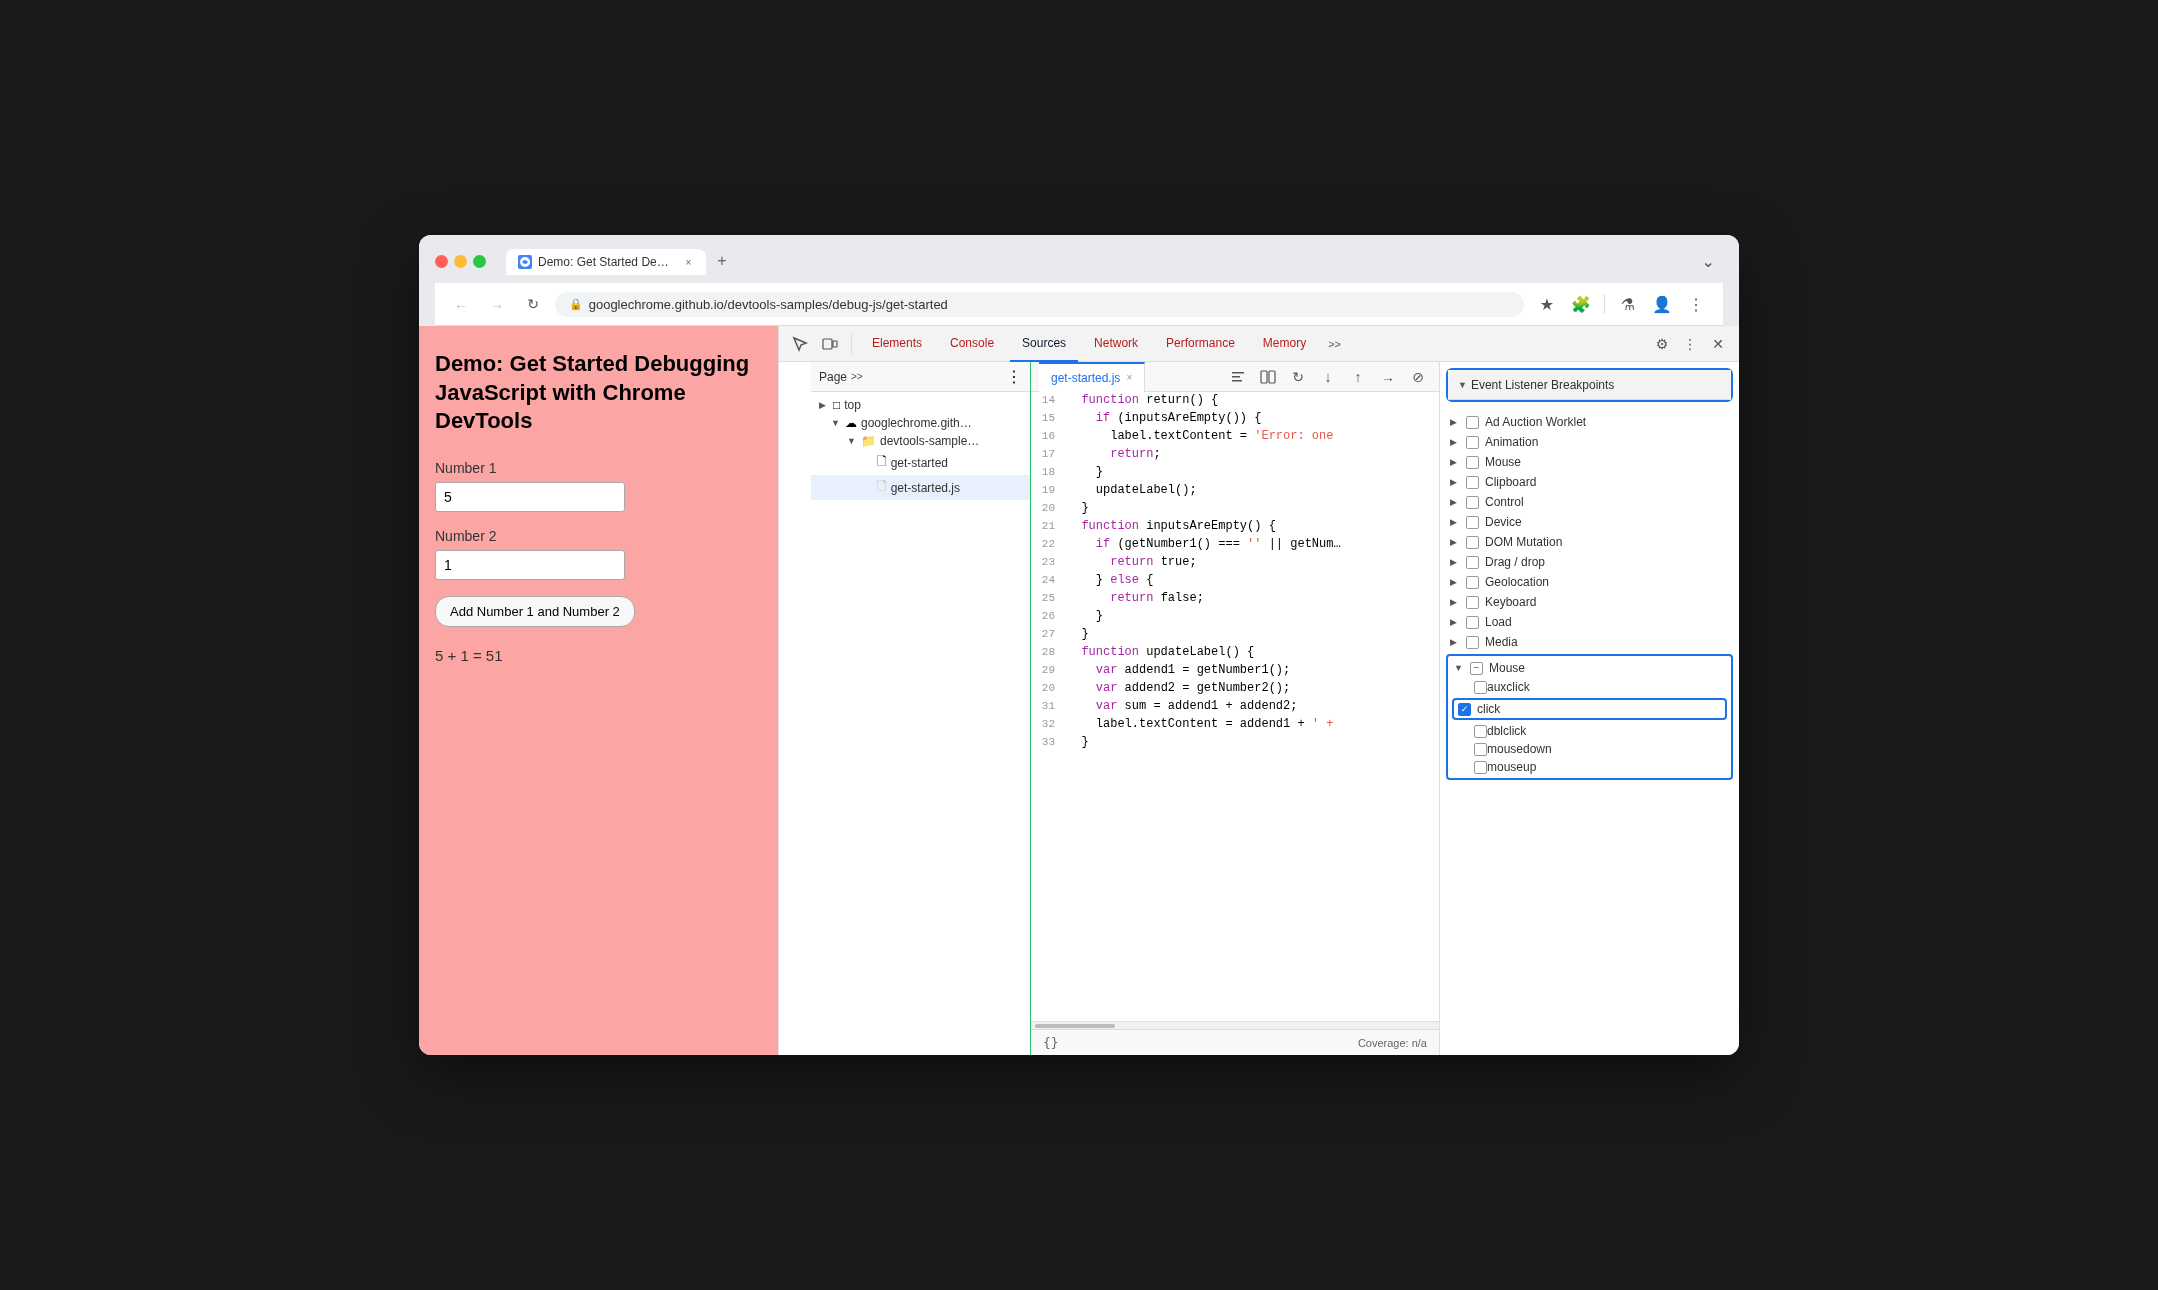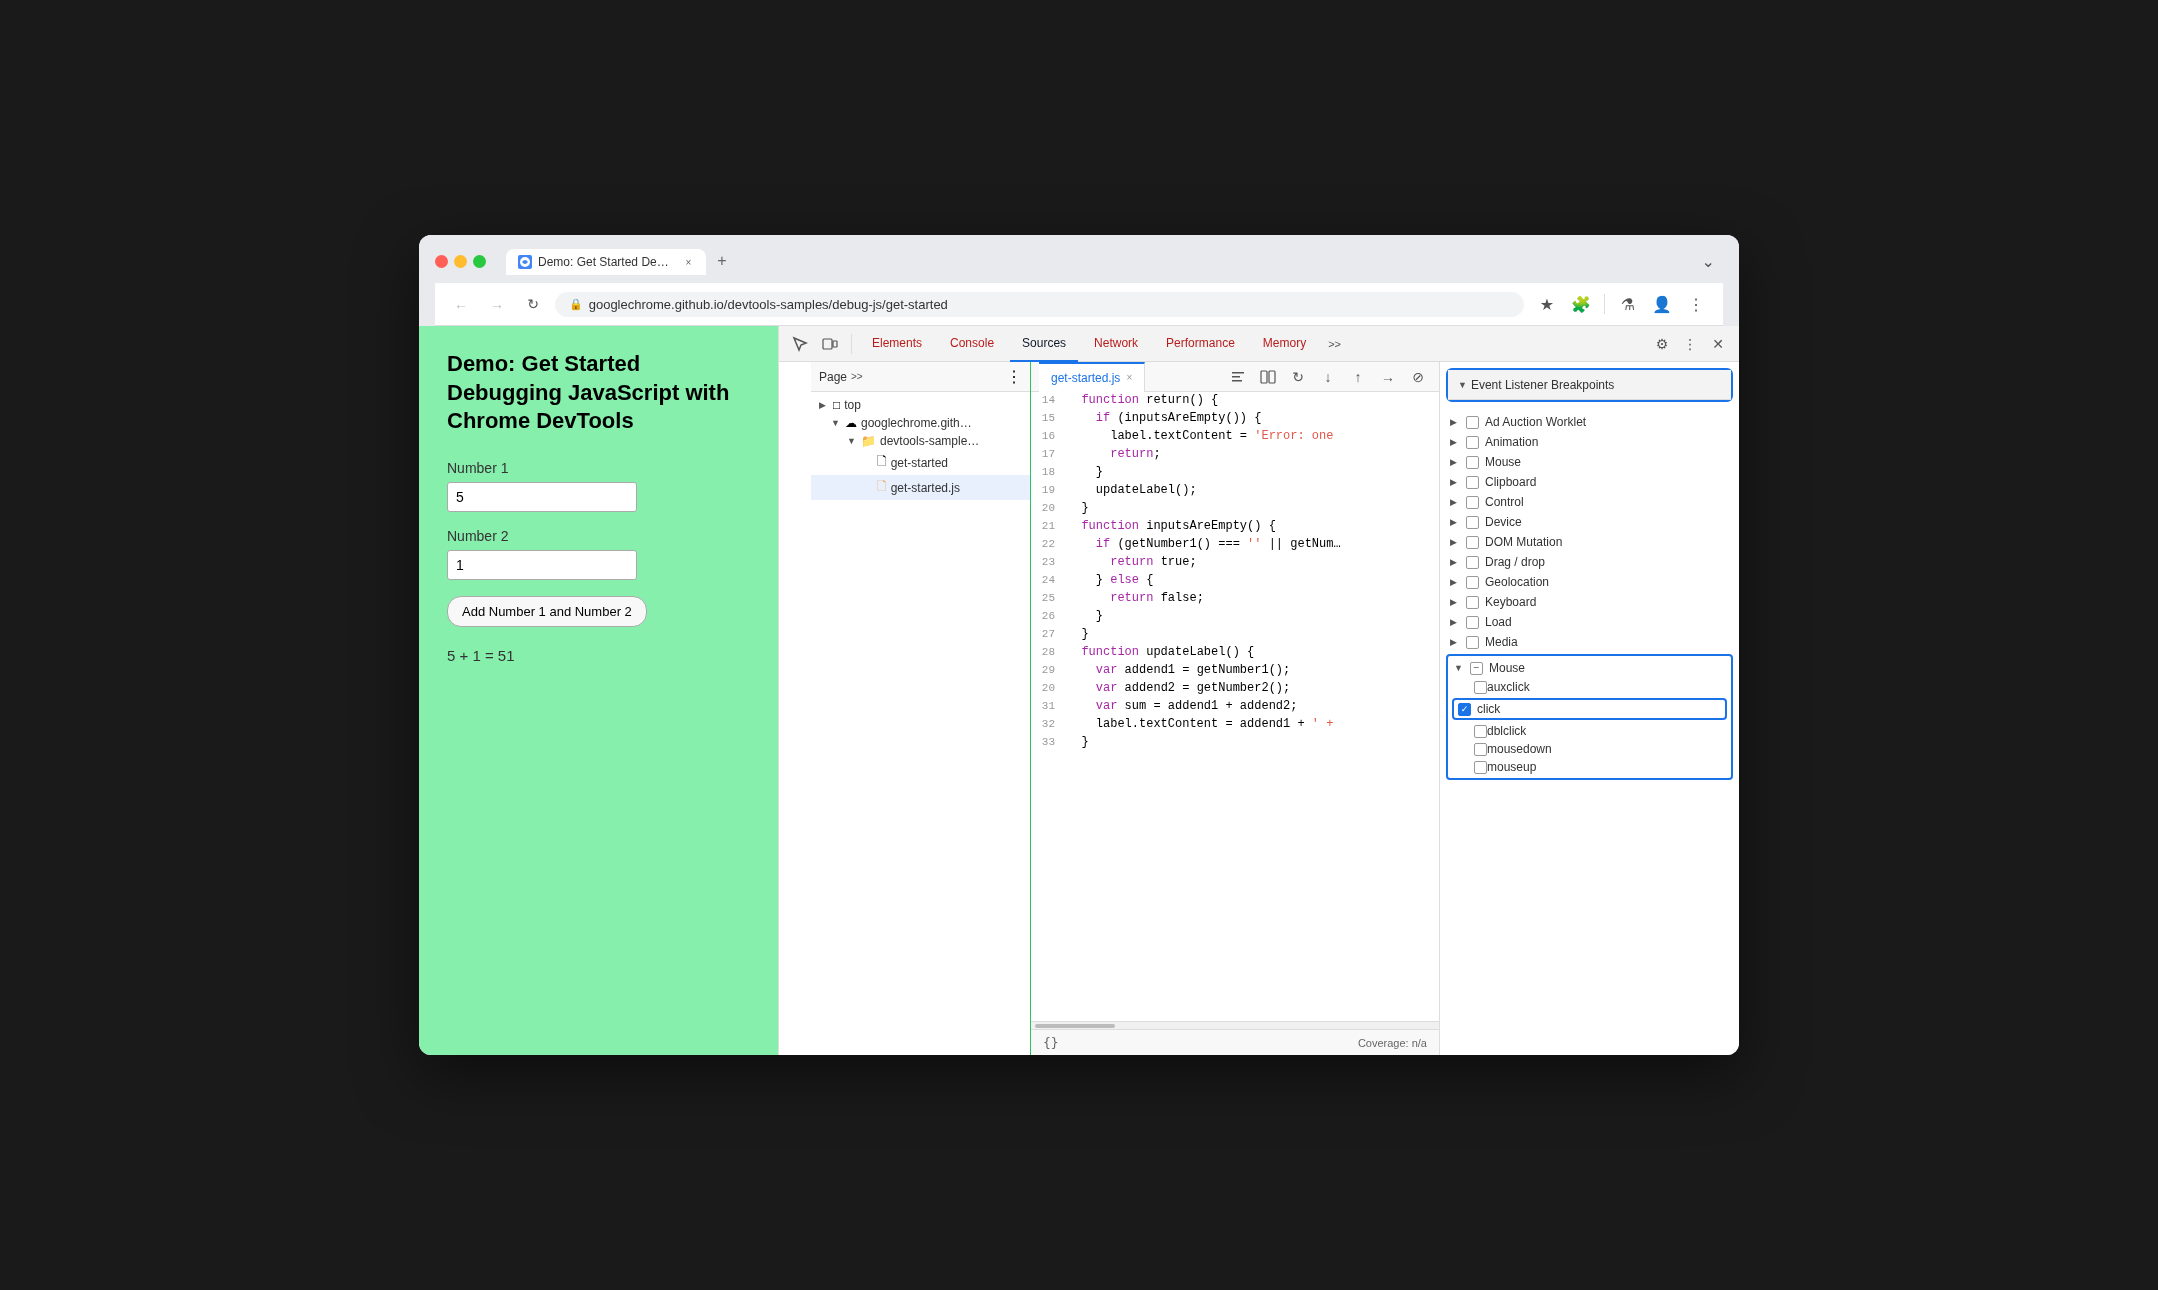--- a/index.html
+++ b/index.html
@@ -169,22 +169,22 @@
     }
     
     .main-area {
       display: flex;
       flex: 1;
       overflow: hidden;
     }
     
     .page-content {
       width: 360px;
-      background: #86efac;
-      padding: 24px 28px;
+      background: #fca5a5;
+      padding: 24px 16px;
       border-right: 1px solid #ddd;
       overflow-y: auto;
       flex-shrink: 0;
     }
     .page-title {
       font-size: 22px;
       font-weight: 900;
       color: #000;
       line-height: 1.3;
       margin-bottom: 24px;

